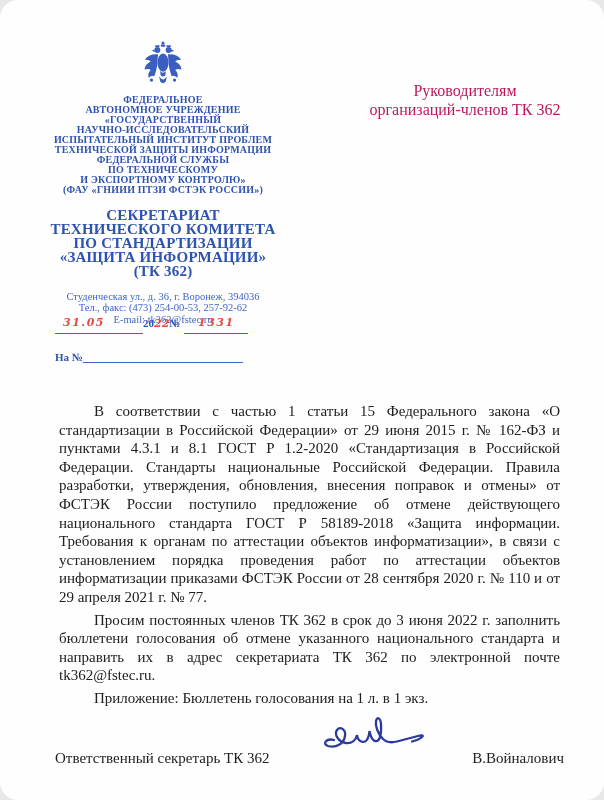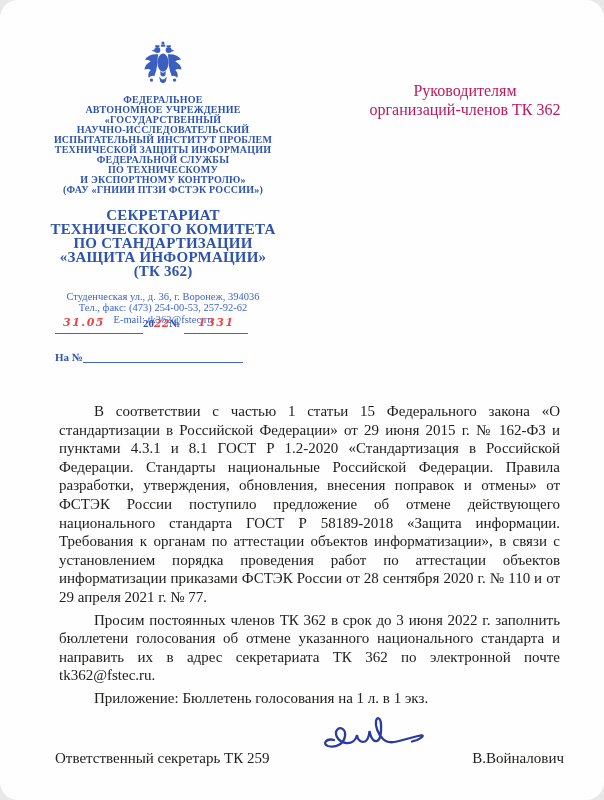--- a/index.html
+++ b/index.html
@@ -132,17 +132,17 @@
   </div>
 
   <svg class="signature-svg" width="112" height="48" viewBox="0 0 112 48">
     <path d="M16 26 C8 24 4 30 10 32 C18 34 26 30 27 22 C28 15 22 12 19 16
              C16 20 20 28 28 29 C34 29.6 38 26 39 21 C39.5 26 43 29 47 27.5
              C50 26 51 22 51.5 17 C52.5 23 55 28 59 27 C62 26 63.5 20 63 10
              C62.6 4 59 2 58 7 C57 12 60 20 65 25 C68 28 73 29 79 27.5
              L100 22 C106 20.5 107 22 99 26 L94 27.5" fill="none" stroke="#2b3a9e" stroke-width="2.3" stroke-linecap="round"></path>
   </svg>
   <div class="signoff">
-    <span>Ответственный секретарь ТК 259</span>
+    <span>Ответственный секретарь ТК 362</span>
     <span>В.Войналович</span>
   </div>
 
 </div>
 
 </body></html>

